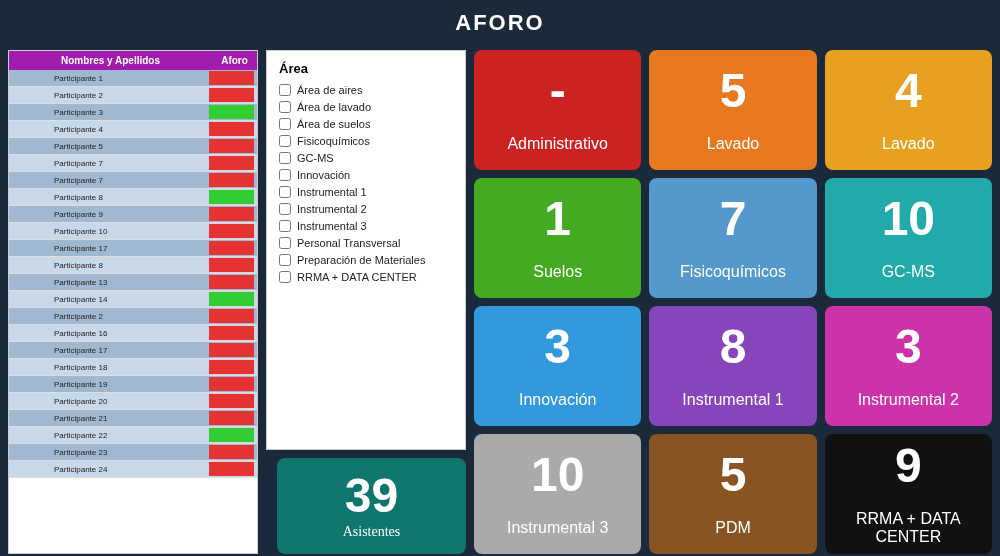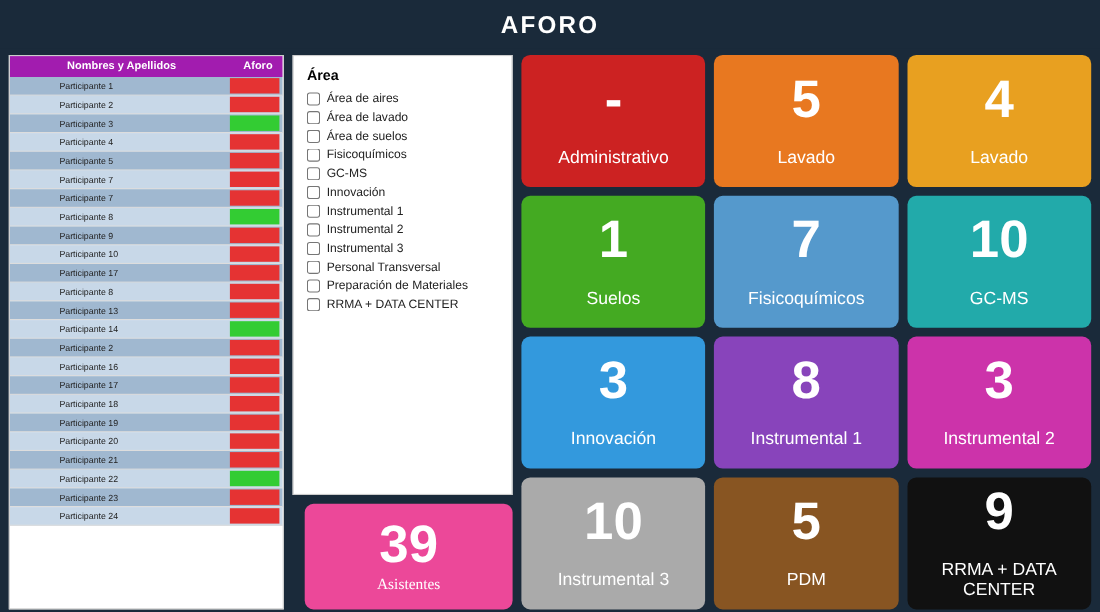--- a/index.html
+++ b/index.html
@@ -118,21 +118,21 @@
       font-size: 11px;
       color: #222;
     }
 
     .area-item input[type="checkbox"] {
       width: 12px;
       height: 12px;
     }
 
     .asistentes-box {
-      background: #ec4899;
+      background: #0f766e;
       color: white;
       border-radius: 8px;
       padding: 14px;
       text-align: center;
       min-height: 90px;
       display: flex;
       flex-direction: column;
       align-items: center;
       justify-content: center;
       margin-left: 11px;

